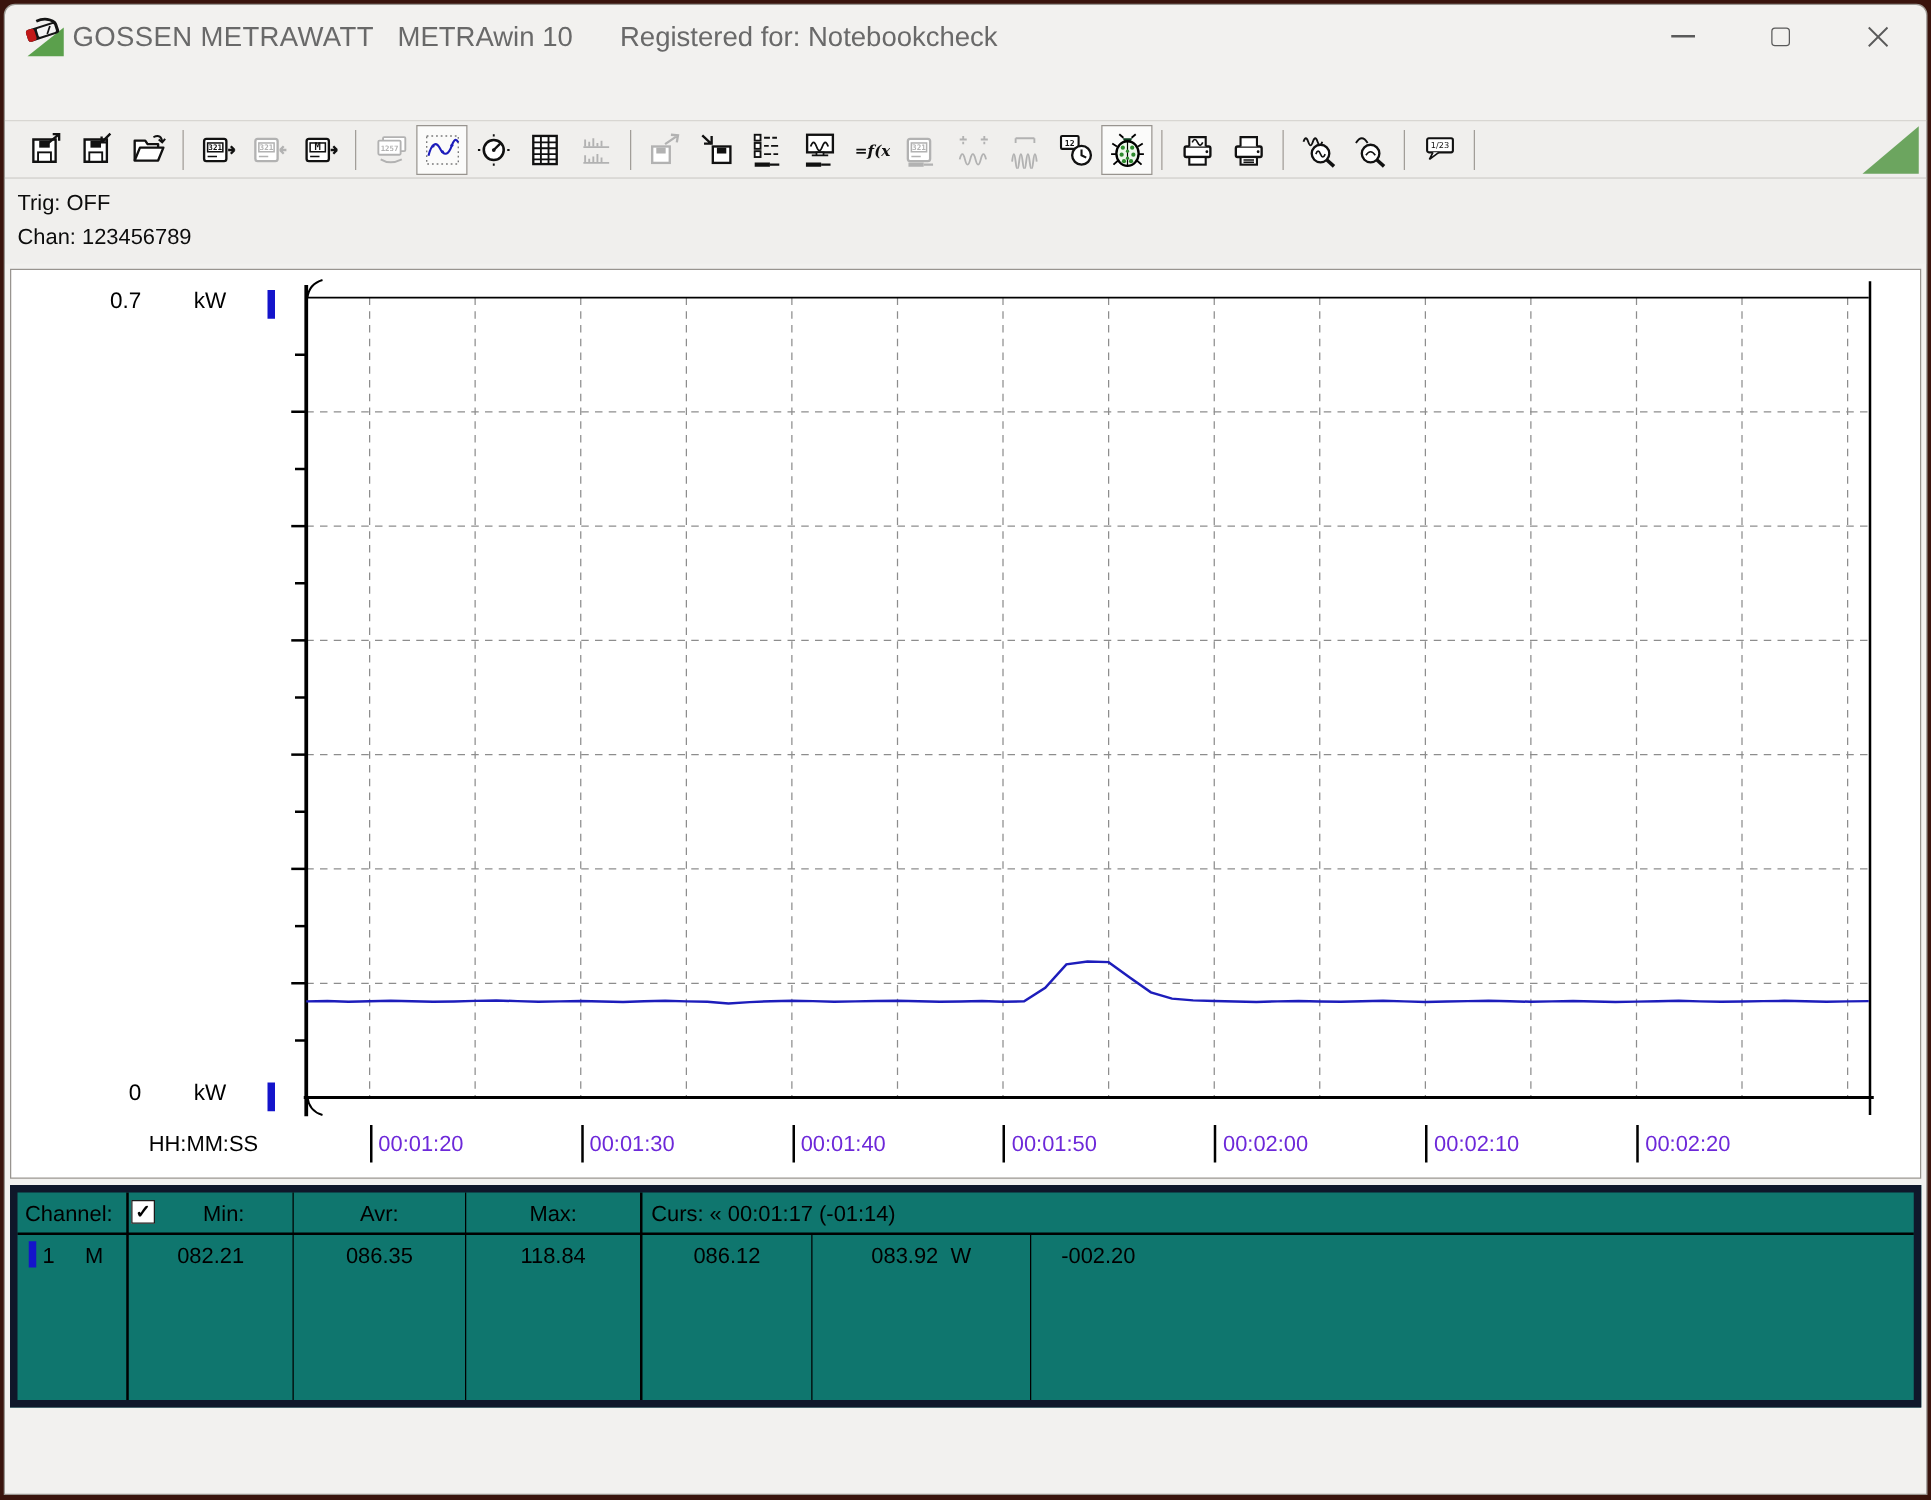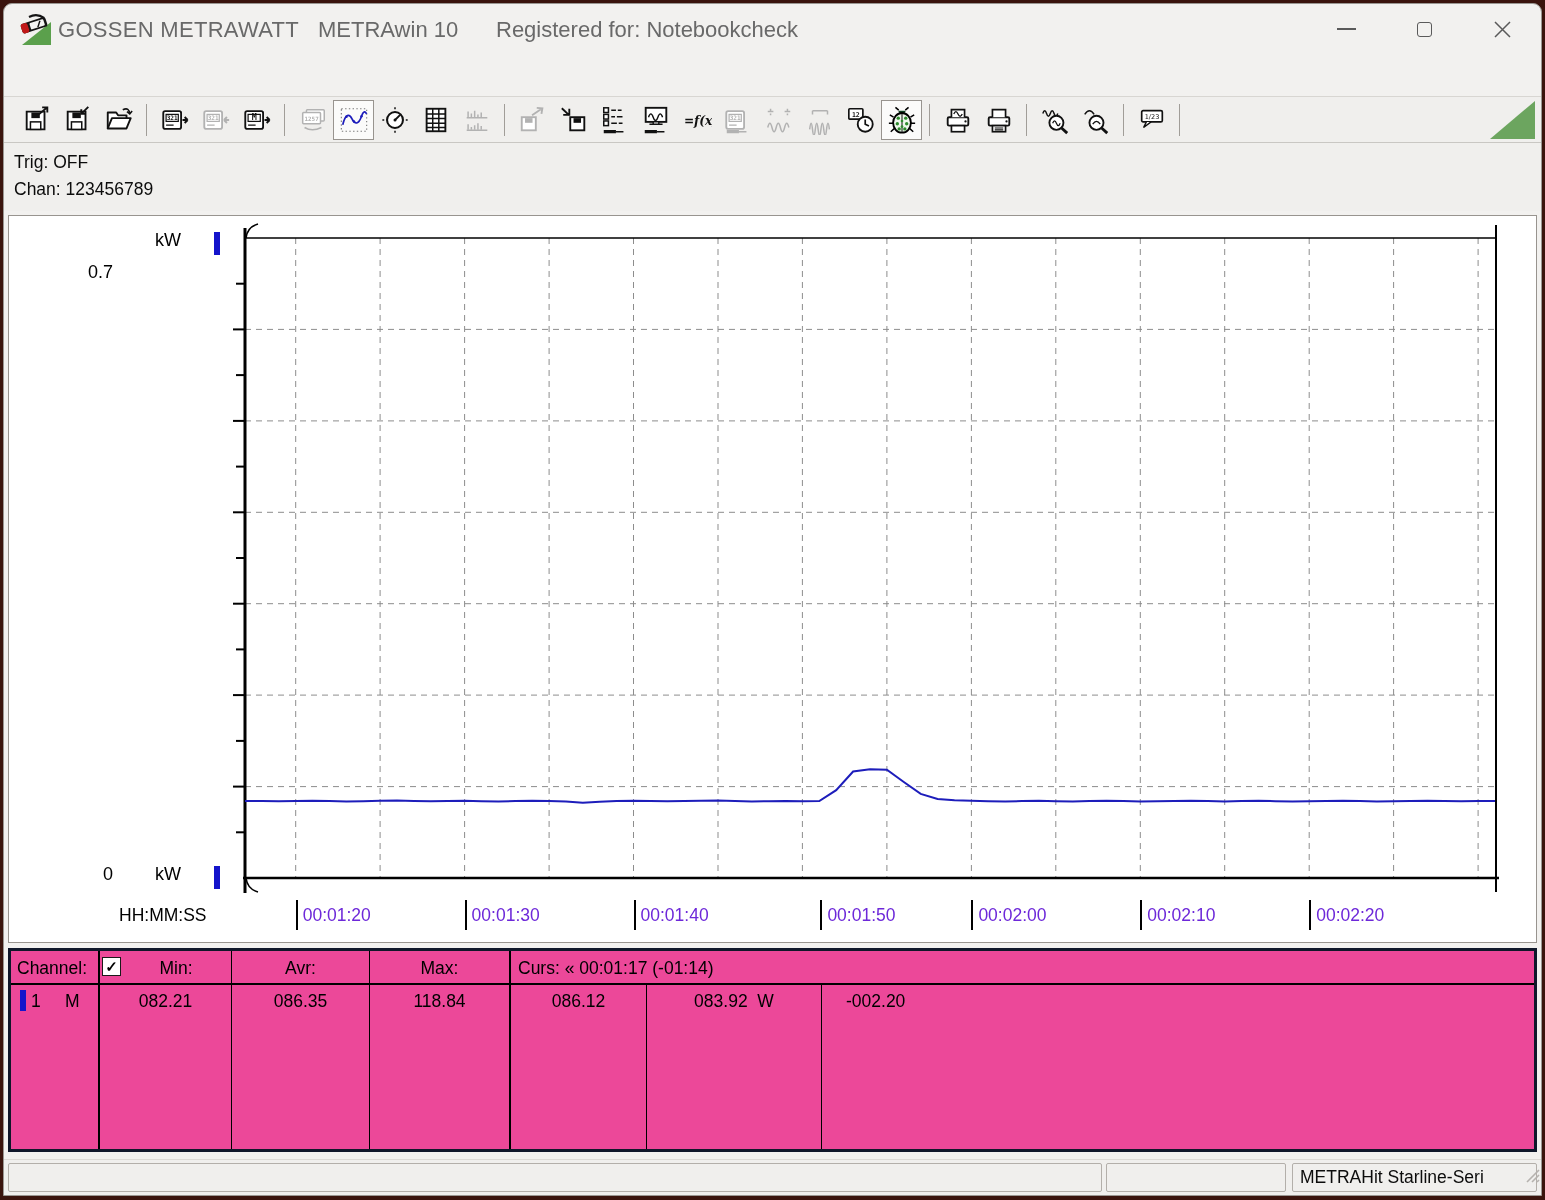--- a/index.html
+++ b/index.html
@@ -52,22 +52,22 @@
     background:#fff; border:1px solid #98948f; }
   #chart-svg { position:absolute; left:0; top:0; width:1527px; height:726px; }
   .grid { stroke:#8d8d8d; stroke-width:1; stroke-dasharray:6 5; fill:none; }
   .ylab { position:absolute; font-size:18px; color:#000; }
   .ymark { position:absolute; width:6px; height:23px; background:#1414cb; }
   #x-ticks { position:absolute; left:0; top:684px; right:0; height:34px; }
   .x-tick { position:absolute; top:0; height:30px; border-left:2px solid #000;
     padding-left:5px; line-height:31px; font-size:17.5px; color:#6d28d9; white-space:nowrap; }
   #xunit { position:absolute; left:110px; top:684px; height:30px; line-height:31px; font-size:17.5px; }
   
-  #table-panel { position:absolute; left:4px; top:944px; width:1529px; height:204px;
-    background:#ec4899; border:3px solid #0f172a; font-size:17.5px; color:#000; }
+  #table-panel { position:absolute; left:4px; top:944px; width:1529px; height:178px;
+    background:#0f766e; border:6px solid #0f172a; font-size:17.5px; color:#000; }
   .t-vline { position:absolute; background:#000; width:1px; }
   .t-vline.thick { width:2px; }
   #t-hsep { position:absolute; left:0; right:0; top:32px; height:2px; background:#000; }
   .t-cell { position:absolute; height:28px; line-height:28px; white-space:nowrap; }
   .t-center { text-align:center; }
   #t-checkbox { position:absolute; left:91px; top:6px; width:19px; height:19px;
     border:1.5px solid #1a1a1a; background:#fff; text-align:center; line-height:17px; font-size:15px; font-weight:bold; color:#000; }
   .row-marker { position:absolute; left:9px; top:39px; width:6px; height:21px; background:#1414cb; }
   
   #statusbar { position:absolute; left:0; right:0; top:1155px; height:36px; background:#f0efed; border-top:1px solid #dcdad6; }
@@ -393,32 +393,32 @@
         <line x1="227" y1="433.4" x2="236" y2="433.4" stroke="#000" stroke-width="2"></line>
         <line x1="224" y1="479.1" x2="236" y2="479.1" stroke="#000" stroke-width="2"></line>
         <line x1="227" y1="524.9" x2="236" y2="524.9" stroke="#000" stroke-width="2"></line>
         <line x1="224" y1="570.6" x2="236" y2="570.6" stroke="#000" stroke-width="2"></line>
         <line x1="227" y1="616.3" x2="236" y2="616.3" stroke="#000" stroke-width="2"></line>
         <path d="M237 22 C 238 14, 242 10, 249 8" fill="none" stroke="#000" stroke-width="1.6"></path>
         <path d="M237 662 C 238 670, 242 674, 249 676" fill="none" stroke="#000" stroke-width="1.6"></path>
         <line x1="1487" y1="9" x2="1487" y2="676" stroke="#000" stroke-width="2"></line>
         <polyline points="236.0,585.1 252.9,584.9 269.8,585.3 286.7,585.0 303.6,584.7 320.5,585.0 337.4,585.4 354.2,585.2 371.1,584.7 388.0,584.4 404.9,584.9 421.8,585.3 438.7,585.1 455.6,584.8 472.5,585.2 489.4,585.6 506.3,585.0 523.2,584.7 540.1,585.1 556.9,585.4 573.8,586.8 590.7,585.7 607.6,585.0 624.5,584.7 641.4,584.9 658.3,585.3 675.2,585.1 692.1,584.8 709.0,584.6 725.9,585.0 742.8,585.4 759.6,585.2 776.5,584.9 793.4,585.3 810.3,585.1 827.2,574.2 844.1,555.5 861.0,553.3 877.9,553.7 894.8,566.0 911.7,577.9 928.6,582.9 945.5,584.3 962.4,584.8 979.2,585.2 996.1,585.5 1013.0,585.1 1029.9,584.8 1046.8,585.2 1063.7,585.4 1080.6,585.0 1097.5,584.7 1114.4,585.1 1131.3,585.5 1148.2,585.2 1165.1,584.9 1181.9,584.7 1198.8,585.0 1215.7,585.4 1232.6,585.1 1249.5,584.8 1266.4,585.2 1283.3,585.6 1300.2,585.3 1317.1,585.0 1334.0,584.7 1350.9,585.1 1367.8,585.4 1384.6,585.2 1401.5,584.9 1418.4,584.7 1435.3,585.0 1452.2,585.3 1469.1,585.1 1486.0,584.9" fill="none" stroke="#1d1dbb" stroke-width="2"></polyline>
       </svg>
-    <span class="ylab" style="left:50px; top:14px; width:54px; text-align:right;margin-top:32px;">0.7</span>
+    <span class="ylab" style="left:50px; top:14px; width:54px; text-align:right;">0.7</span>
     <span class="ylab" style="left:146px; top:14px;">kW</span>
     <div class="ymark" style="left: 205px; top: 16px; background: rgb(20, 20, 203);"></div>
     <span class="ylab" style="left:50px; top:648px; width:54px; text-align:right;">0</span>
     <span class="ylab" style="left:146px; top:648px;">kW</span>
     <div class="ymark" style="left: 205px; top: 650px; background: rgb(20, 20, 203);"></div>
     <span id="xunit">HH:MM:SS</span>
     <div id="x-ticks">
         <div class="x-tick" style="left: 286.7px;">00:01:20</div>
         <div class="x-tick" style="left: 455.6px;">00:01:30</div>
         <div class="x-tick" style="left: 624.5px;">00:01:40</div>
-        <div class="x-tick" style="left: 793.4px; margin-left: 18px;">00:01:50</div>
+        <div class="x-tick" style="left: 793.4px;">00:01:50</div>
         <div class="x-tick" style="left: 962.4px;">00:02:00</div>
         <div class="x-tick" style="left: 1131.3px;">00:02:10</div>
         <div class="x-tick" style="left: 1300.2px;">00:02:20</div>
       </div>
   </div>
 
   <div id="table-panel">
 
     <div class="t-vline thick" style="left:87px; top:0; height:34px;"></div>
     <div class="t-vline" style="left:220px; top:0; height:34px;"></div>
@@ -444,22 +444,14 @@
     <span class="t-cell" style="left:20px; top:36px;">1</span>
     <span class="t-cell" style="left:54px; top:36px;">M</span>
     <span class="t-cell t-center" style="left:89px; top:36px; width:131px;">082.21</span>
     <span class="t-cell t-center" style="left:221px; top:36px; width:137px;">086.35</span>
     <span class="t-cell t-center" style="left:359px; top:36px; width:139px;">118.84</span>
     <span class="t-cell t-center" style="left:500px; top:36px; width:135px;">086.12</span>
     <span class="t-cell t-center" style="left:636px; top:36px; width:174px;"><span>083.92</span>&nbsp;&nbsp;<span>W</span></span>
     <span class="t-cell" style="left:835px; top:36px;">-002.20</span>
   </div>
 
-  <div id="statusbar">
-    <div class="sb-panel" style="left:4px; width:1094px;"></div>
-    <div class="sb-panel" style="left:1102px; width:180px;"></div>
-    <div class="sb-panel" style="left:1288px; width:245px;"><span>METRAHit Starline-Seri</span></div>
-    <svg id="sb-grip" width="16" height="16" viewBox="0 0 16 16">
-      <path d="M15 3 L3 15 M15 8 L8 15 M15 13 L13 15" stroke="#b5b2ae" stroke-width="1.6" fill="none"></path>
-    </svg>
-  </div>
 
 </div>
 
 </body></html>

